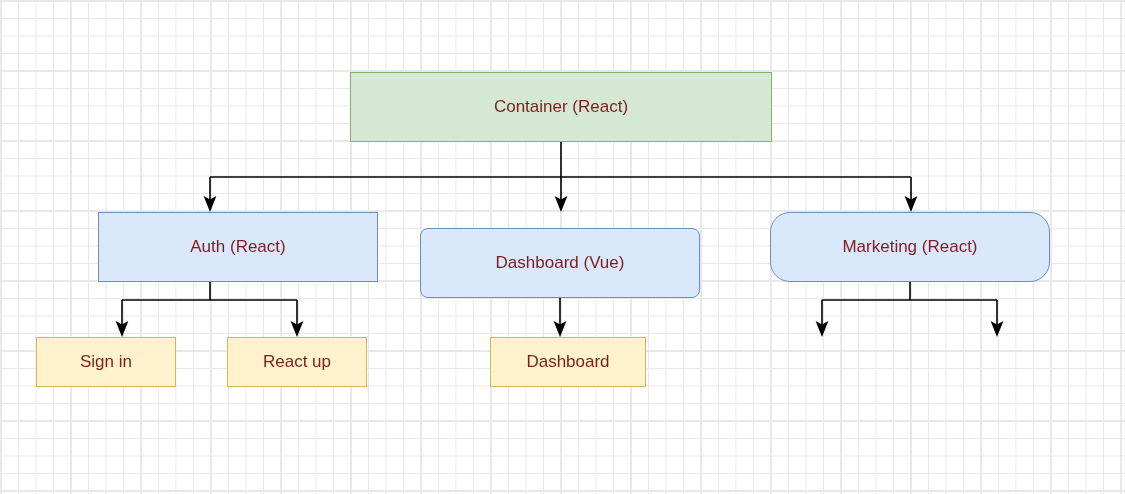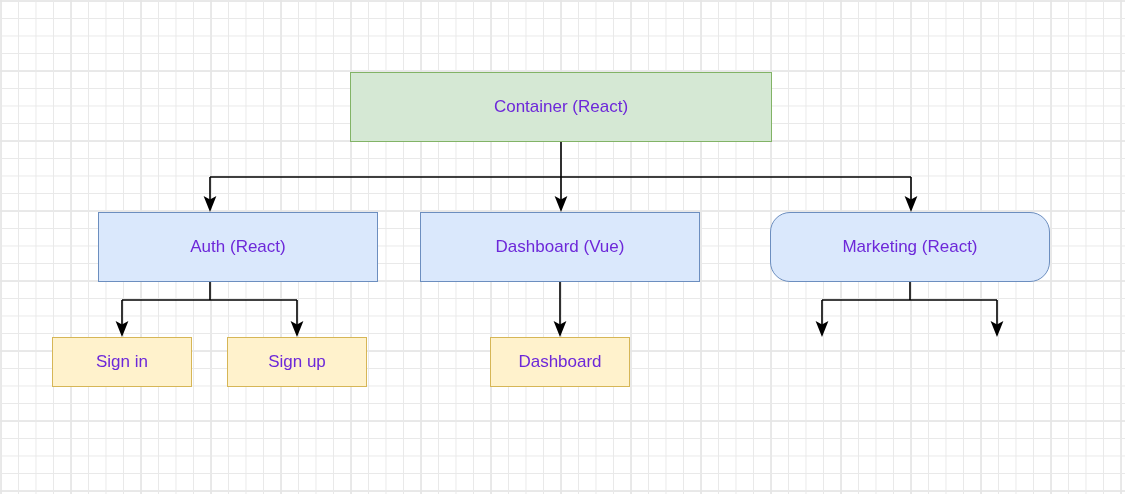--- a/index.html
+++ b/index.html
@@ -37,21 +37,21 @@
   }
   .node {
     position: absolute;
     box-sizing: border-box;
     border: 1px solid #000;
     display: flex;
     align-items: center;
     justify-content: center;
     font-family: "Liberation Sans", sans-serif;
     font-size: 17px;
-    color: #6d28d9;
+    color: #7f1d1d;
     line-height: 1.2;
     text-align: center;
     white-space: nowrap;
   }
   .node-green {
     background: #d5e8d4;
     border-color: #82b366;
   }
   .node-blue {
     background: #dae8fc;
@@ -102,35 +102,35 @@
   </svg>
 
   <div class="node node-green" style="left:350px; top:72px; width:422px; height:70px;">
     <span>Container (React)</span>
   </div>
 
   <div class="node node-blue" style="left:70px; top:212px; width:280px; height:70px;margin-left:28px;">
     <span>Auth (React)</span>
   </div>
 
-  <div class="node node-blue" style="left:420px; top:212px; width:280px; height:70px;">
+  <div class="node node-blue" style="left:420px; top:228px; width:280px; height:70px;border-radius:8px;">
     <span>Dashboard (Vue)</span>
   </div>
 
   <div class="node node-blue" style="left:770px; top:212px; width:280px; height:70px;border-radius:20px;">
     <span>Marketing (React)</span>
   </div>
 
-  <div class="node node-yellow" style="left:52px; top:337px; width:140px; height:50px;">
+  <div class="node node-yellow" style="left:36px; top:337px; width:140px; height:50px;">
     <span>Sign in</span>
   </div>
 
   <div class="node node-yellow" style="left:227px; top:337px; width:140px; height:50px;">
-    <span>Sign up</span>
+    <span>React up</span>
   </div>
 
-  <div class="node node-yellow" style="left:490px; top:337px; width:140px; height:50px;">
+  <div class="node node-yellow" style="left:490px; top:337px; width:156px; height:50px;">
     <span>Dashboard</span>
   </div>
 
 
 
 </div>
 
 </body></html>

